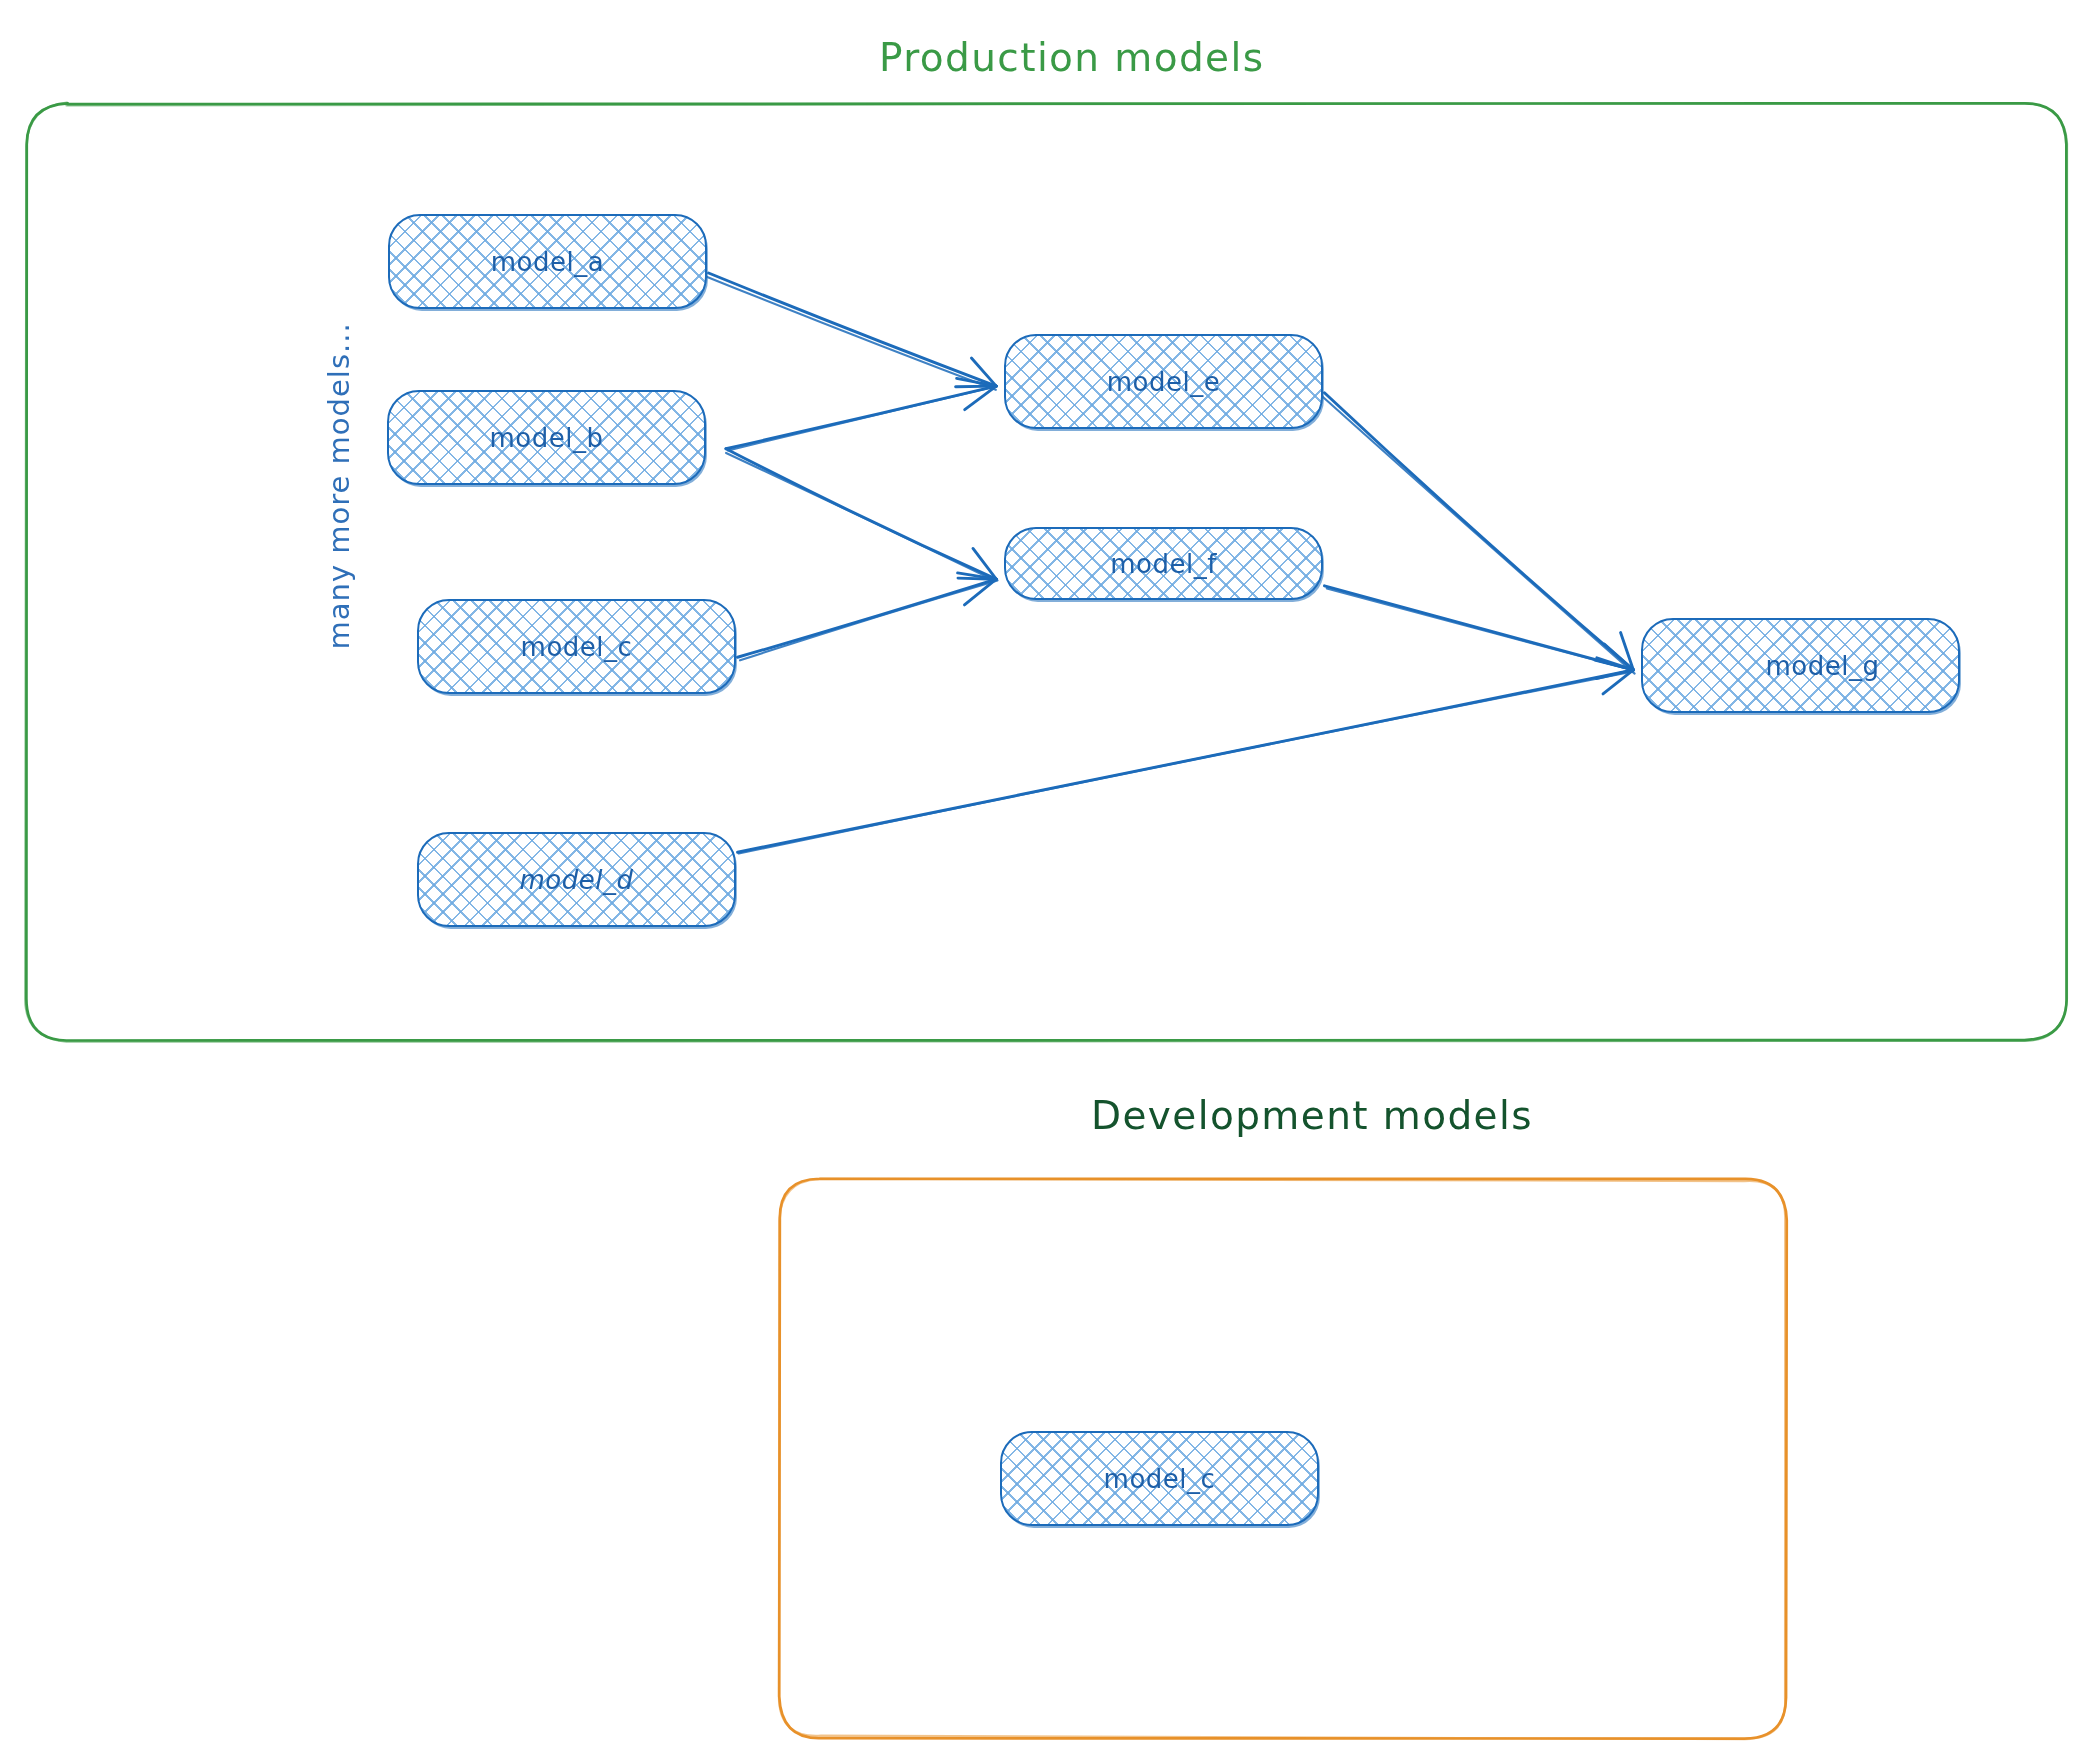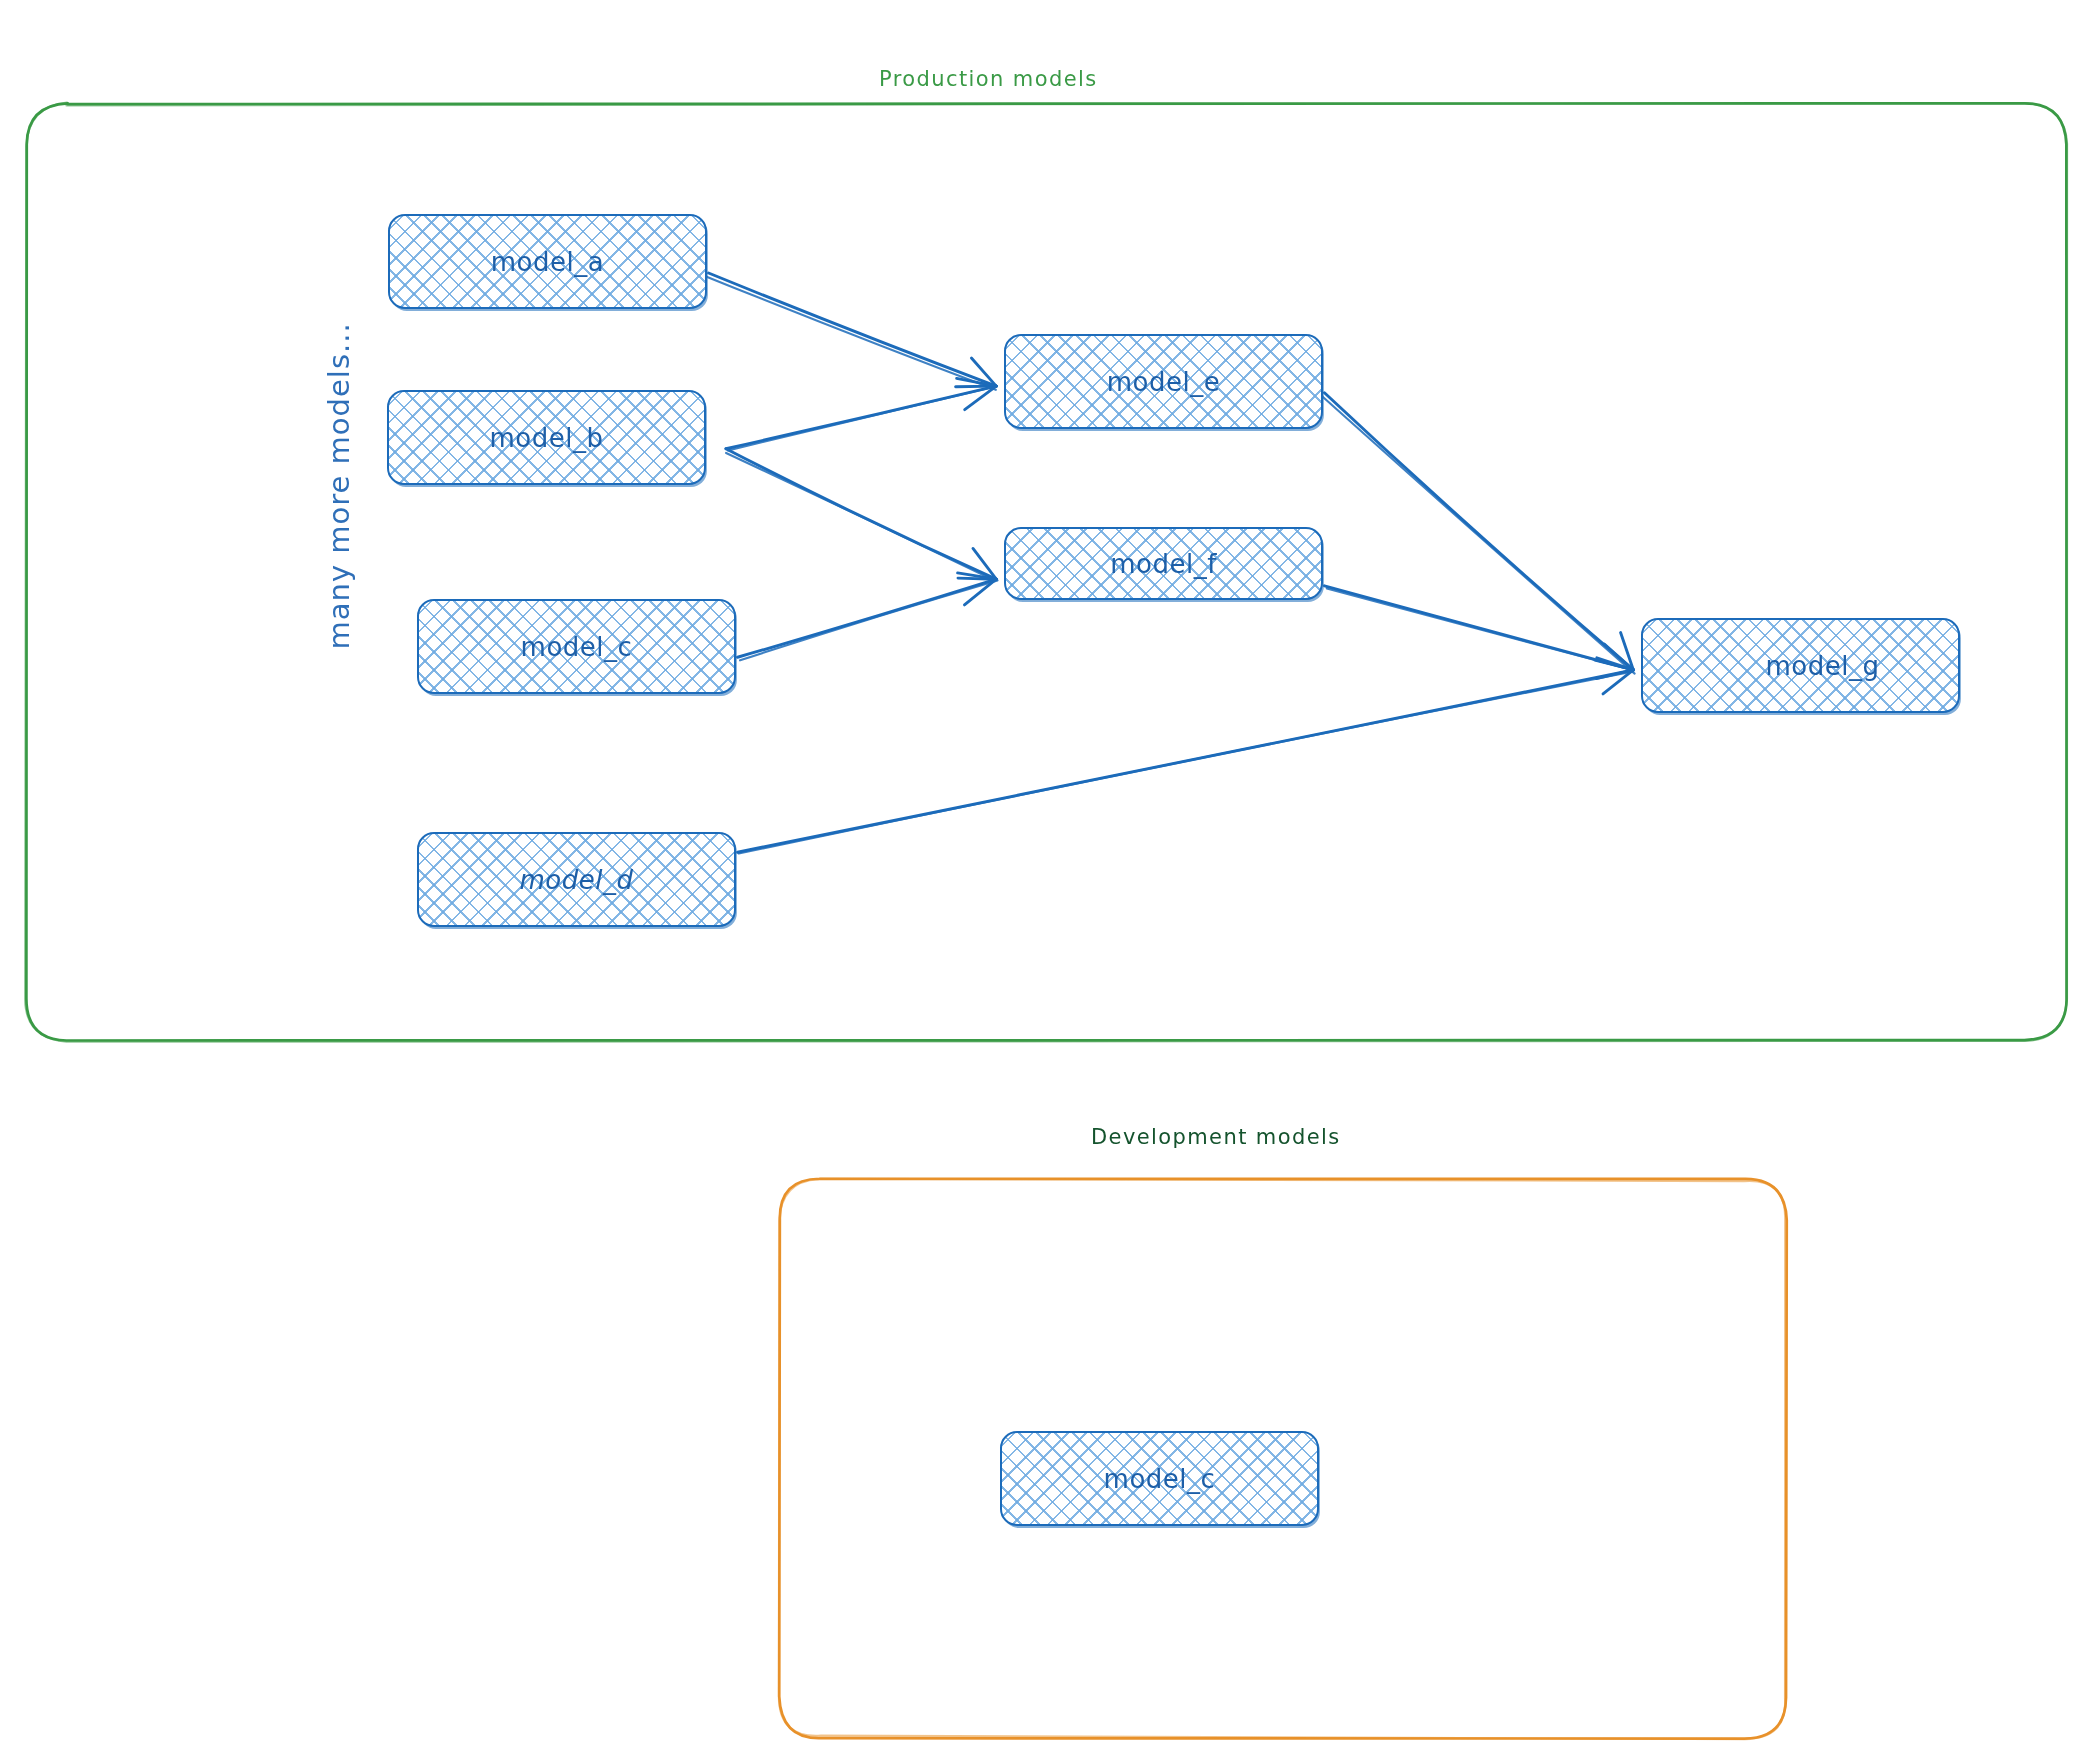--- a/index.html
+++ b/index.html
@@ -6,34 +6,33 @@
   html,body{margin:0;padding:0;background:#ffffff;}
   body{
     font-family:"DejaVu Sans", sans-serif;
     width:2089px;height:1759px;position:relative;overflow:hidden;
   }
   #canvas{position:absolute;inset:0;width:2089px;height:1759px;}
 
   .grp-label{
     position:absolute;
     font-family:"DejaVu Sans", sans-serif;
-    font-size:21px;
+    font-size:39px;
     letter-spacing:1.4px;
     white-space:nowrap;
     font-weight:400;
-    margin-top:32px;
   }
   #prod-label{color:#3a9a46;left:879px;top:35px;}
   #dev-label{color:#14532d;left:1091px;top:1093px;}
 
   .node{
     position:absolute;
     box-sizing:border-box;
     border:2.9px solid #1c6bba;
-    border-radius:17px;
+    border-radius:32px;
     background-color:#ffffff;
     background-image:
       repeating-linear-gradient(45deg, rgba(110,170,225,.85) 0 1.9px, rgba(0,0,0,0) 1.9px 12.6px),
       repeating-linear-gradient(-45deg, rgba(110,170,225,.85) 0 1.9px, rgba(0,0,0,0) 1.9px 12.6px);
     display:flex;align-items:center;justify-content:center;
     box-shadow:1.9px 2.9px 0 -1px rgba(28,107,186,.55);
   }
   .node-label{
     font-family:"DejaVu Sans", sans-serif;
     font-size:26px;

